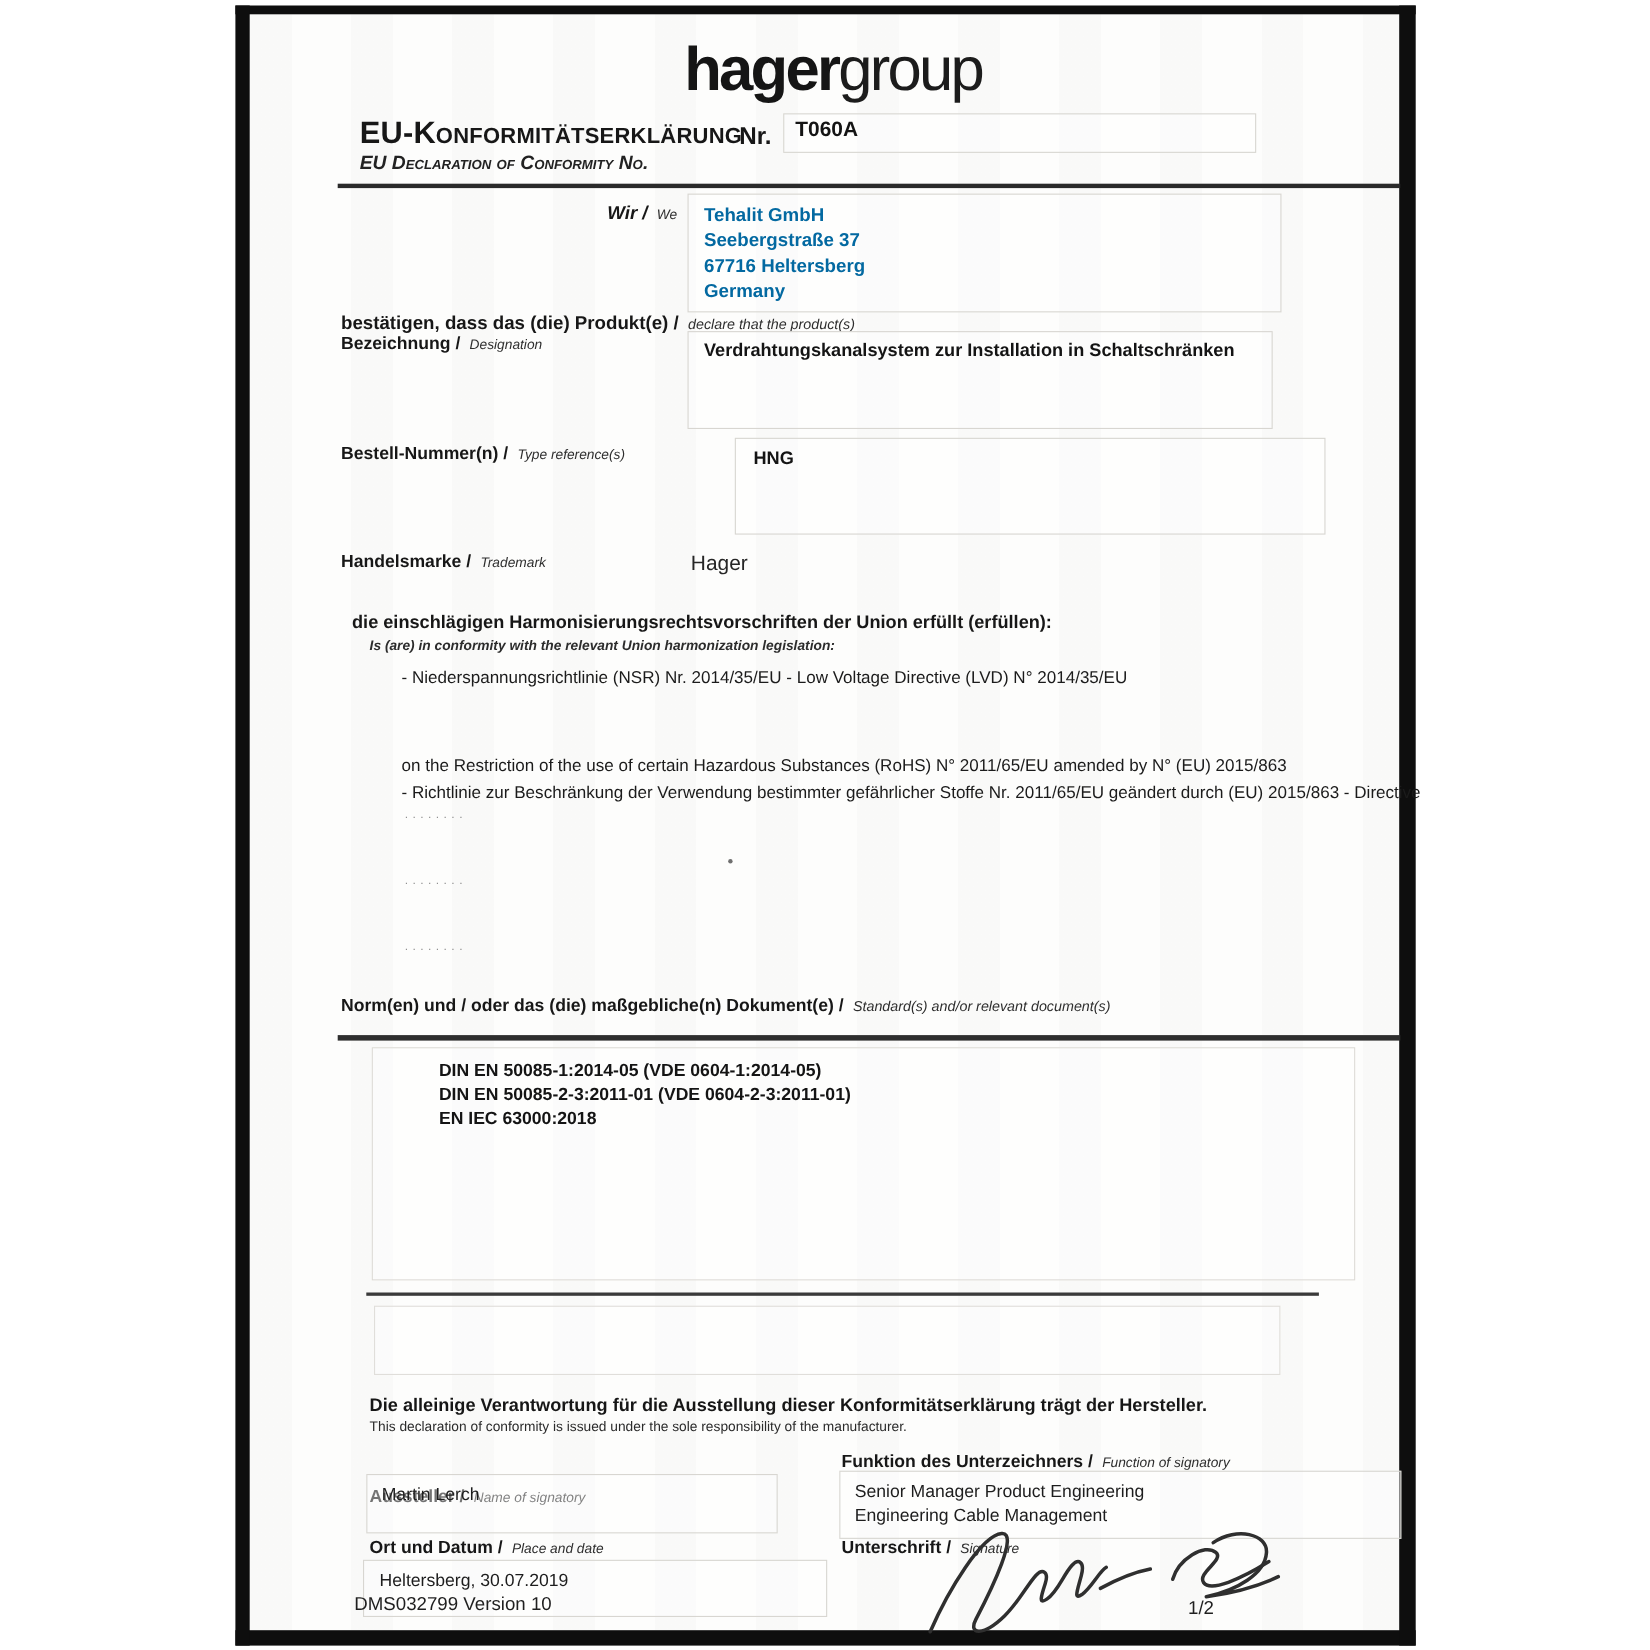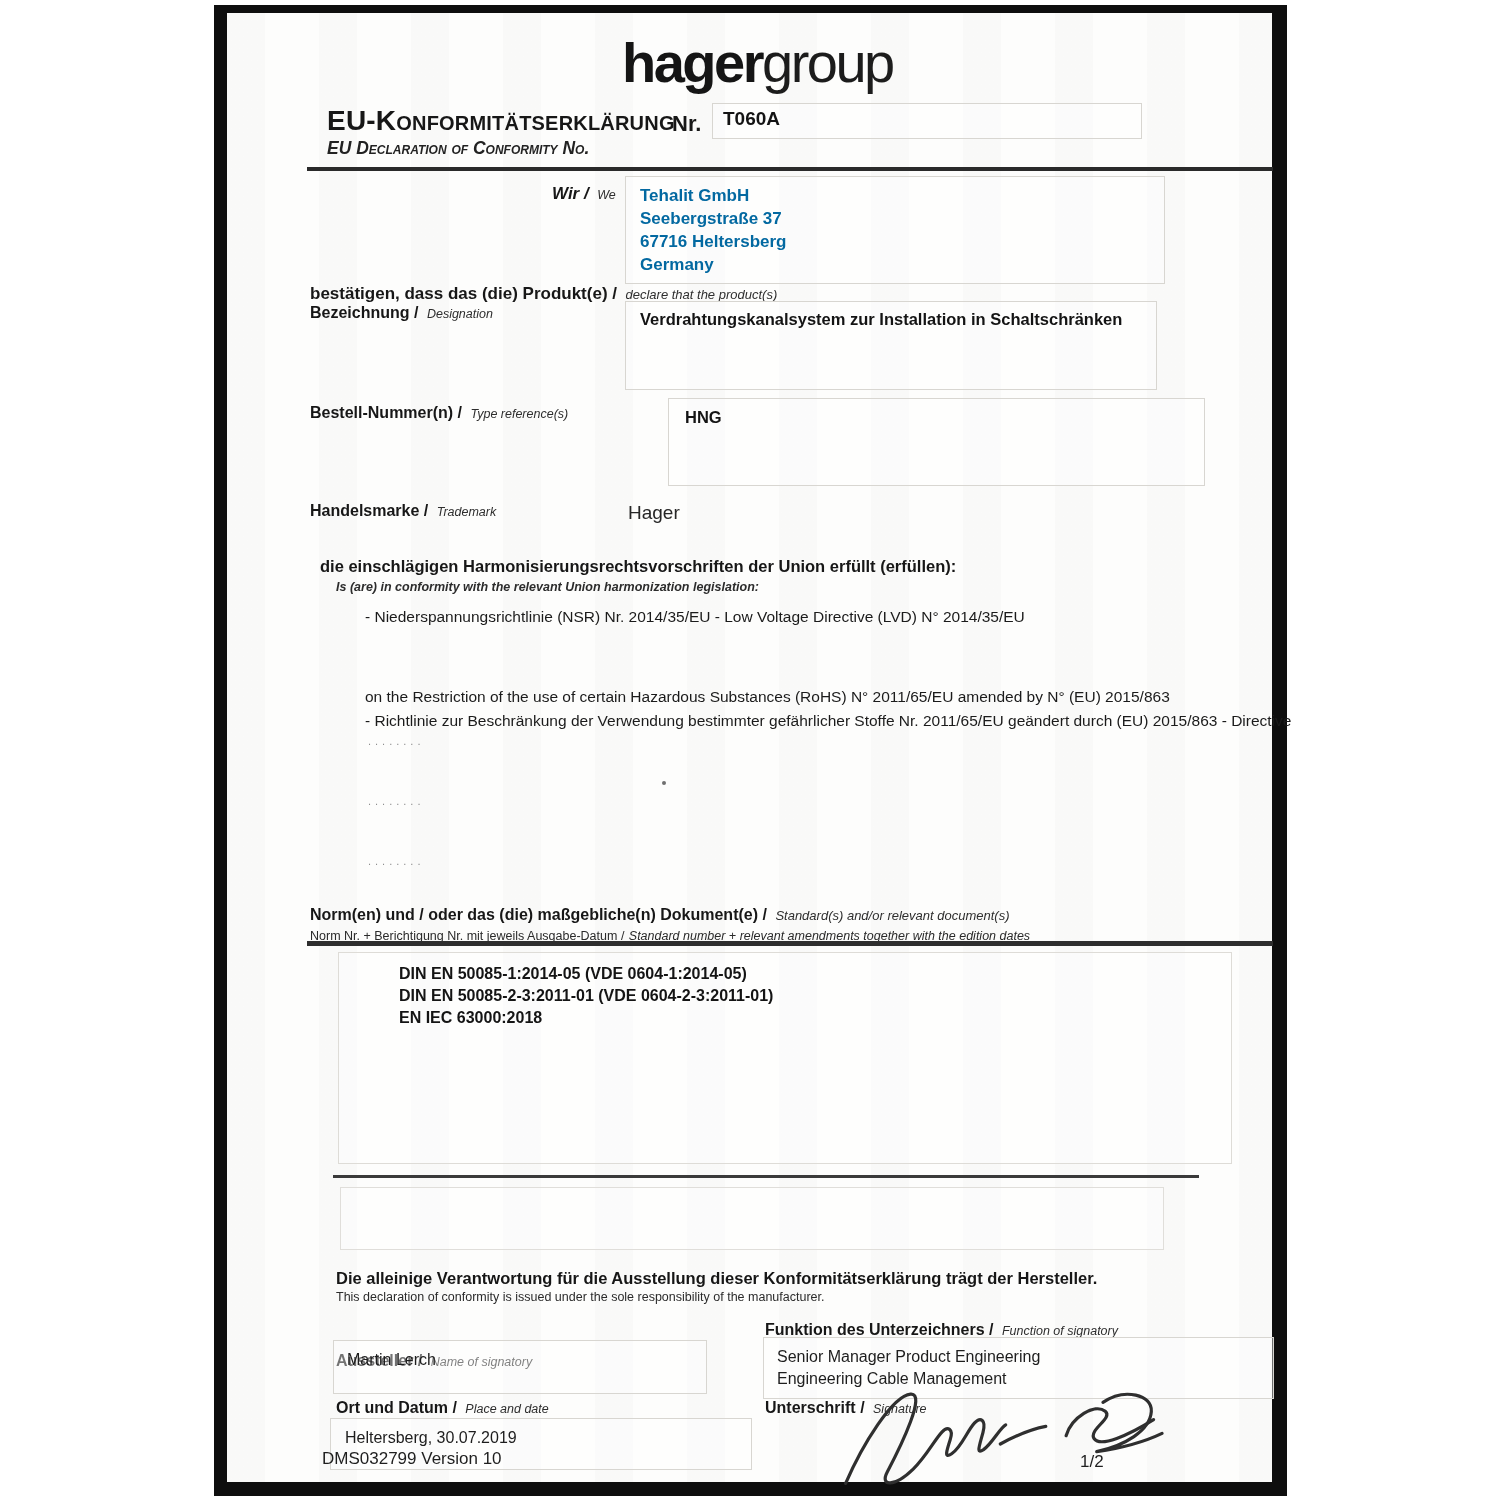--- a/index.html
+++ b/index.html
@@ -138,24 +138,20 @@
 
   <div class="abs dots" style="left:368px;top:735px;">........</div>
   <div class="abs dots" style="left:368px;top:795px;">........</div>
   <div class="abs dots" style="left:368px;top:855px;">........</div>
   <div class="artifact-dot" style="left:662px;top:781px;"></div>
 
   <div class="abs" style="left:310px;top:906px;">
     <span class="lde">Norm(en) und / oder das (die) maßgebliche(n) Dokument(e) /</span>
     <span class="len" style="font-size:13px;">Standard(s) and/or relevant document(s)</span>
   </div>
-  <div class="abs" style="left:310px;top:926px;">
-    <span class="small-de">Norm Nr. + Berichtigung Nr. mit jeweils Ausgabe-Datum /</span>
-    <span class="small-en">Standard number + relevant amendments together with the edition dates</span>
-  </div>
   <div class="hline" style="left:307px;top:941px;width:966px;height:5px;background:#2e2e2e;"></div>
 
   <div class="fieldbox" style="left:338px;top:952px;width:848px;height:210px;border-color:#dedcd7;padding-left:44px;">
     <div style="padding:10px 0 0 16px;">
       <span class="std-line">DIN EN 50085-1:2014-05 (VDE 0604-1:2014-05)</span>
       <span class="std-line">DIN EN 50085-2-3:2011-01 (VDE 0604-2-3:2011-01)</span>
       <span class="std-line">EN IEC 63000:2018</span>
     </div>
   </div>
 

